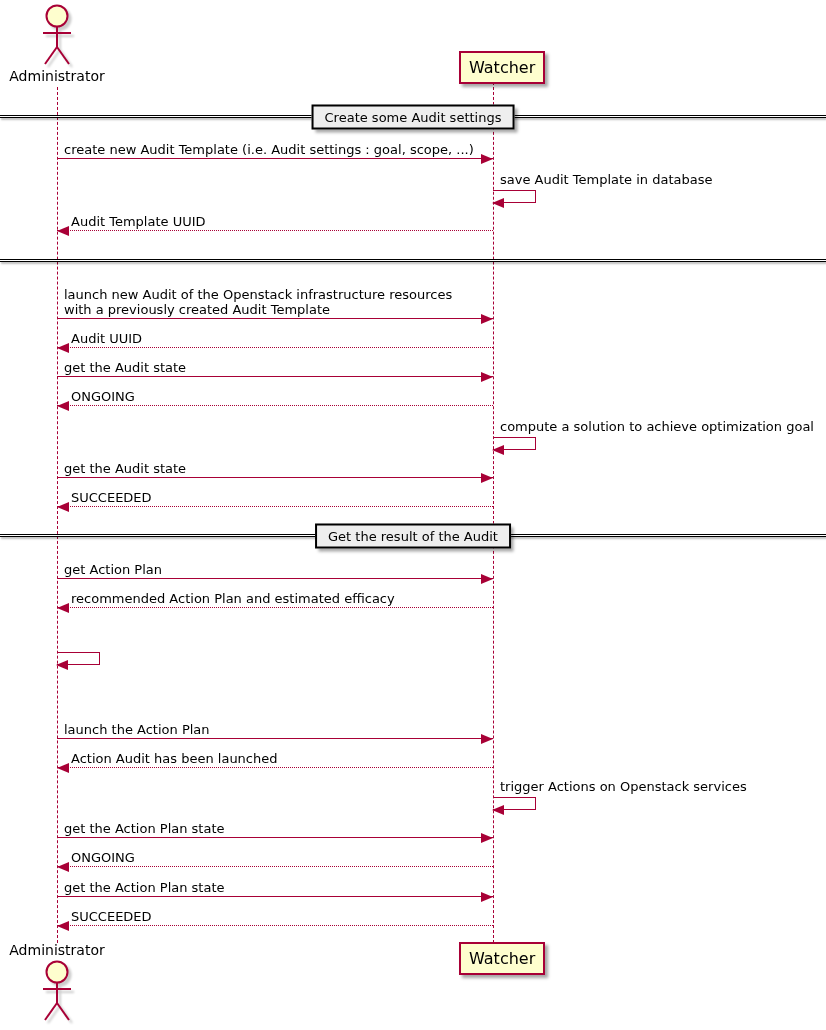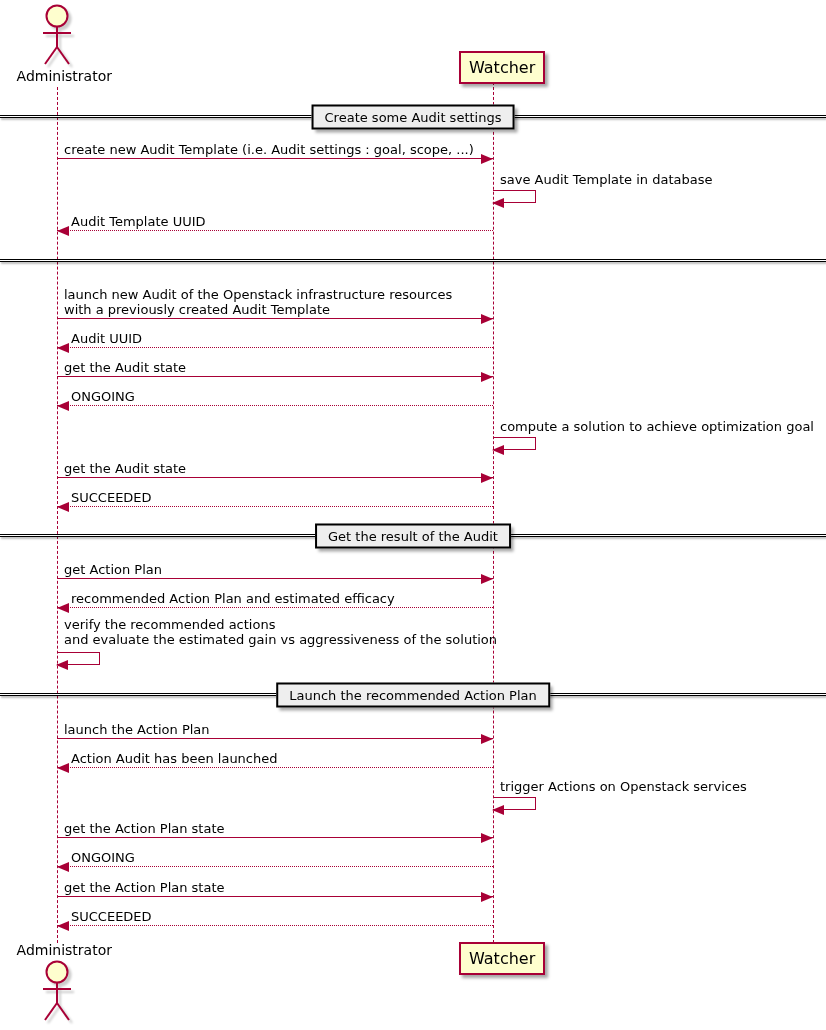--- a/index.html
+++ b/index.html
@@ -25,21 +25,21 @@
     background:var(--pale);
     border:2px solid var(--crimson);
     padding:5px 8px;
     font-size:16px;
     box-shadow:3px 3px 3px rgba(0,0,0,0.35);
     white-space:nowrap;
   }
   .actor-label{
     position:absolute;
     font-size:14px;
-    width:110px;text-align:right;
+    width:110px;text-align:center;
     white-space:nowrap;
   }
   .actor-figure{
     position:absolute;
     filter:drop-shadow(3px 3px 1px rgba(0,0,0,0.2));
   }
   .msg-label{
     position:absolute;
     white-space:pre-line;
     line-height:15px;
@@ -186,30 +186,24 @@
     <span class="shaft"></span>
     <span class="arrowhead right"></span>
   </div>
 
   <div class="msg-label" style="left:71px;top:591px">recommended Action Plan and estimated efficacy</div>
   <div class="msg-line dotted" style="top:603px">
     <span class="shaft"></span>
     <span class="arrowhead left"></span>
   </div>
 
-  <div class="msg-label" style="left:64px;top:617px">verify the recommended actions
-and evaluate the estimated gain vs aggressiveness of the solution</div>
   <div class="self-loop" style="left:57px;top:652px">
     <span class="arrowhead"></span>
   </div>
 
-  <div class="divider" style="top:682px">
-    <div class="divider-rule"></div>
-    <div class="divider-box">Launch the recommended Action Plan</div>
-  </div>
 
   <div class="msg-label" style="left:64px;top:722px">launch the Action Plan</div>
   <div class="msg-line" style="top:734px">
     <span class="shaft"></span>
     <span class="arrowhead right"></span>
   </div>
 
   <div class="msg-label" style="left:71px;top:751px">Action Audit has been launched</div>
   <div class="msg-line dotted" style="top:763px">
     <span class="shaft"></span>

